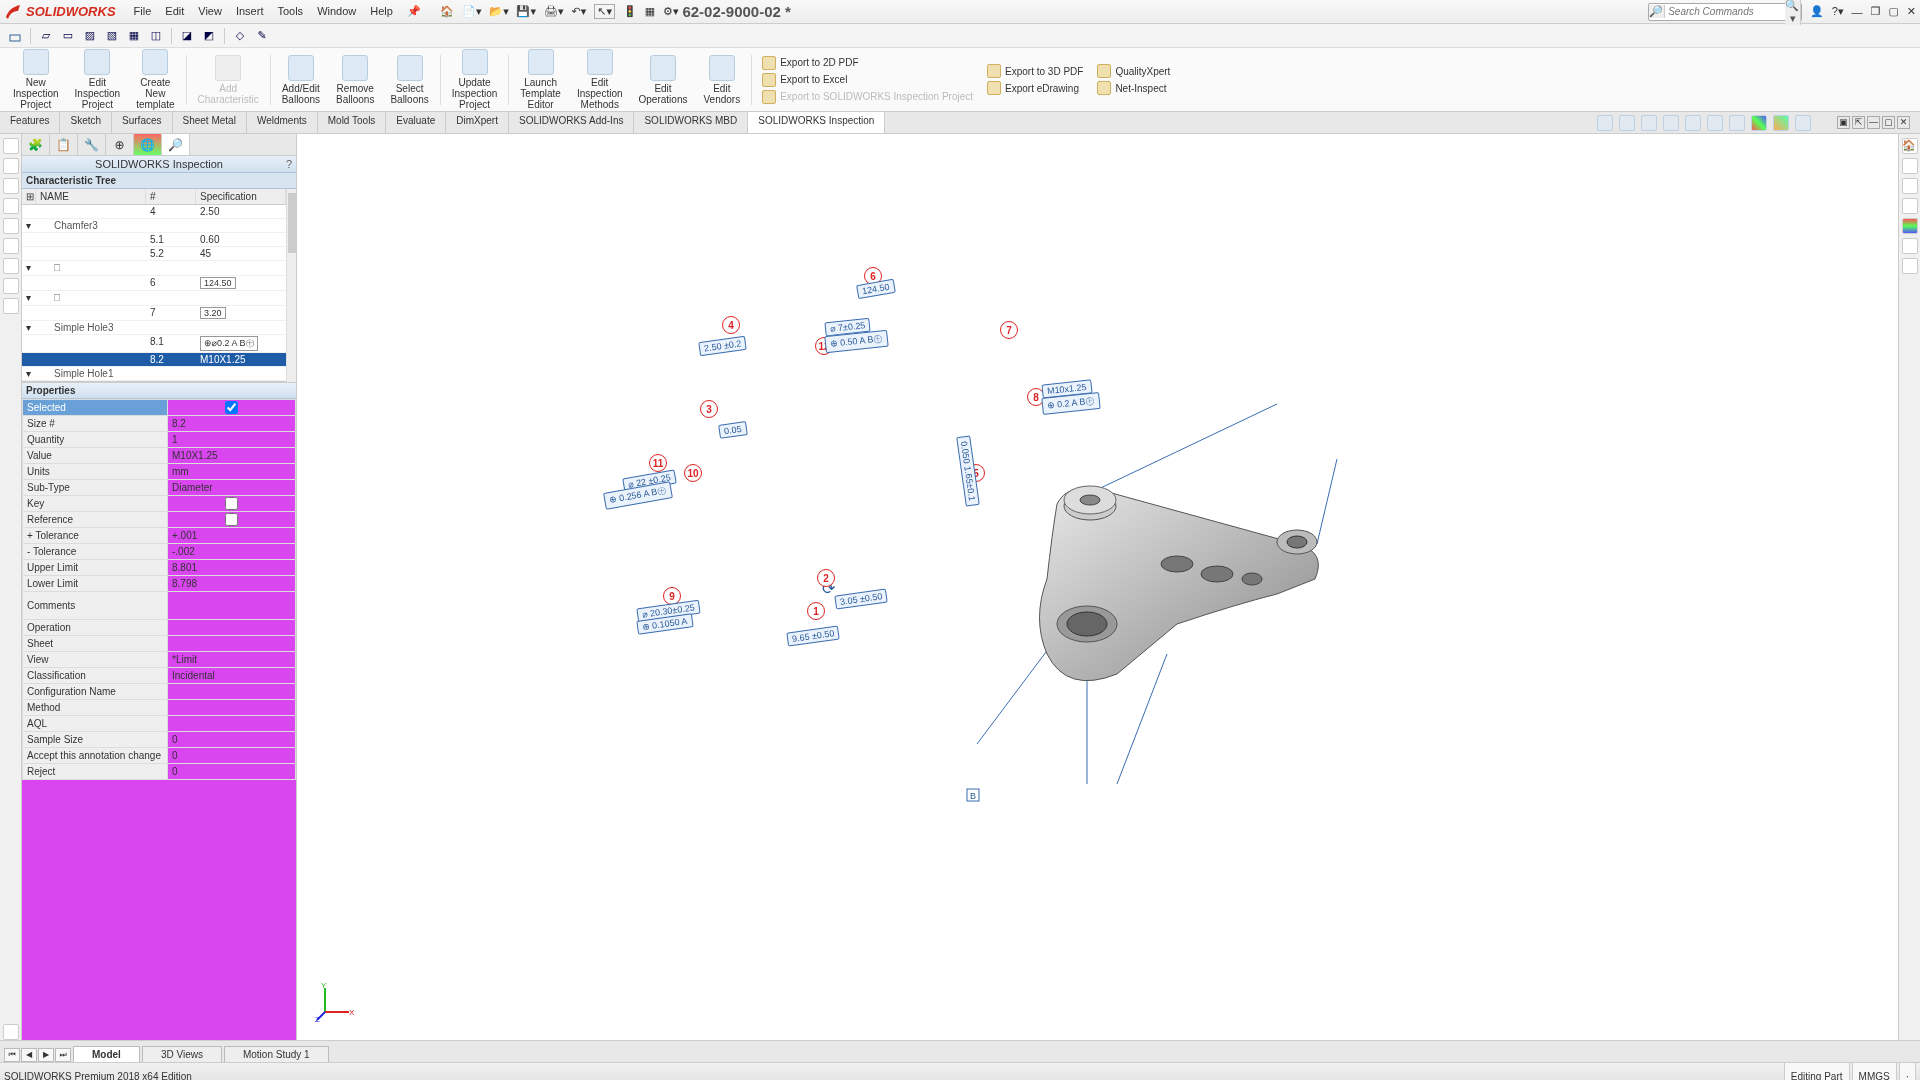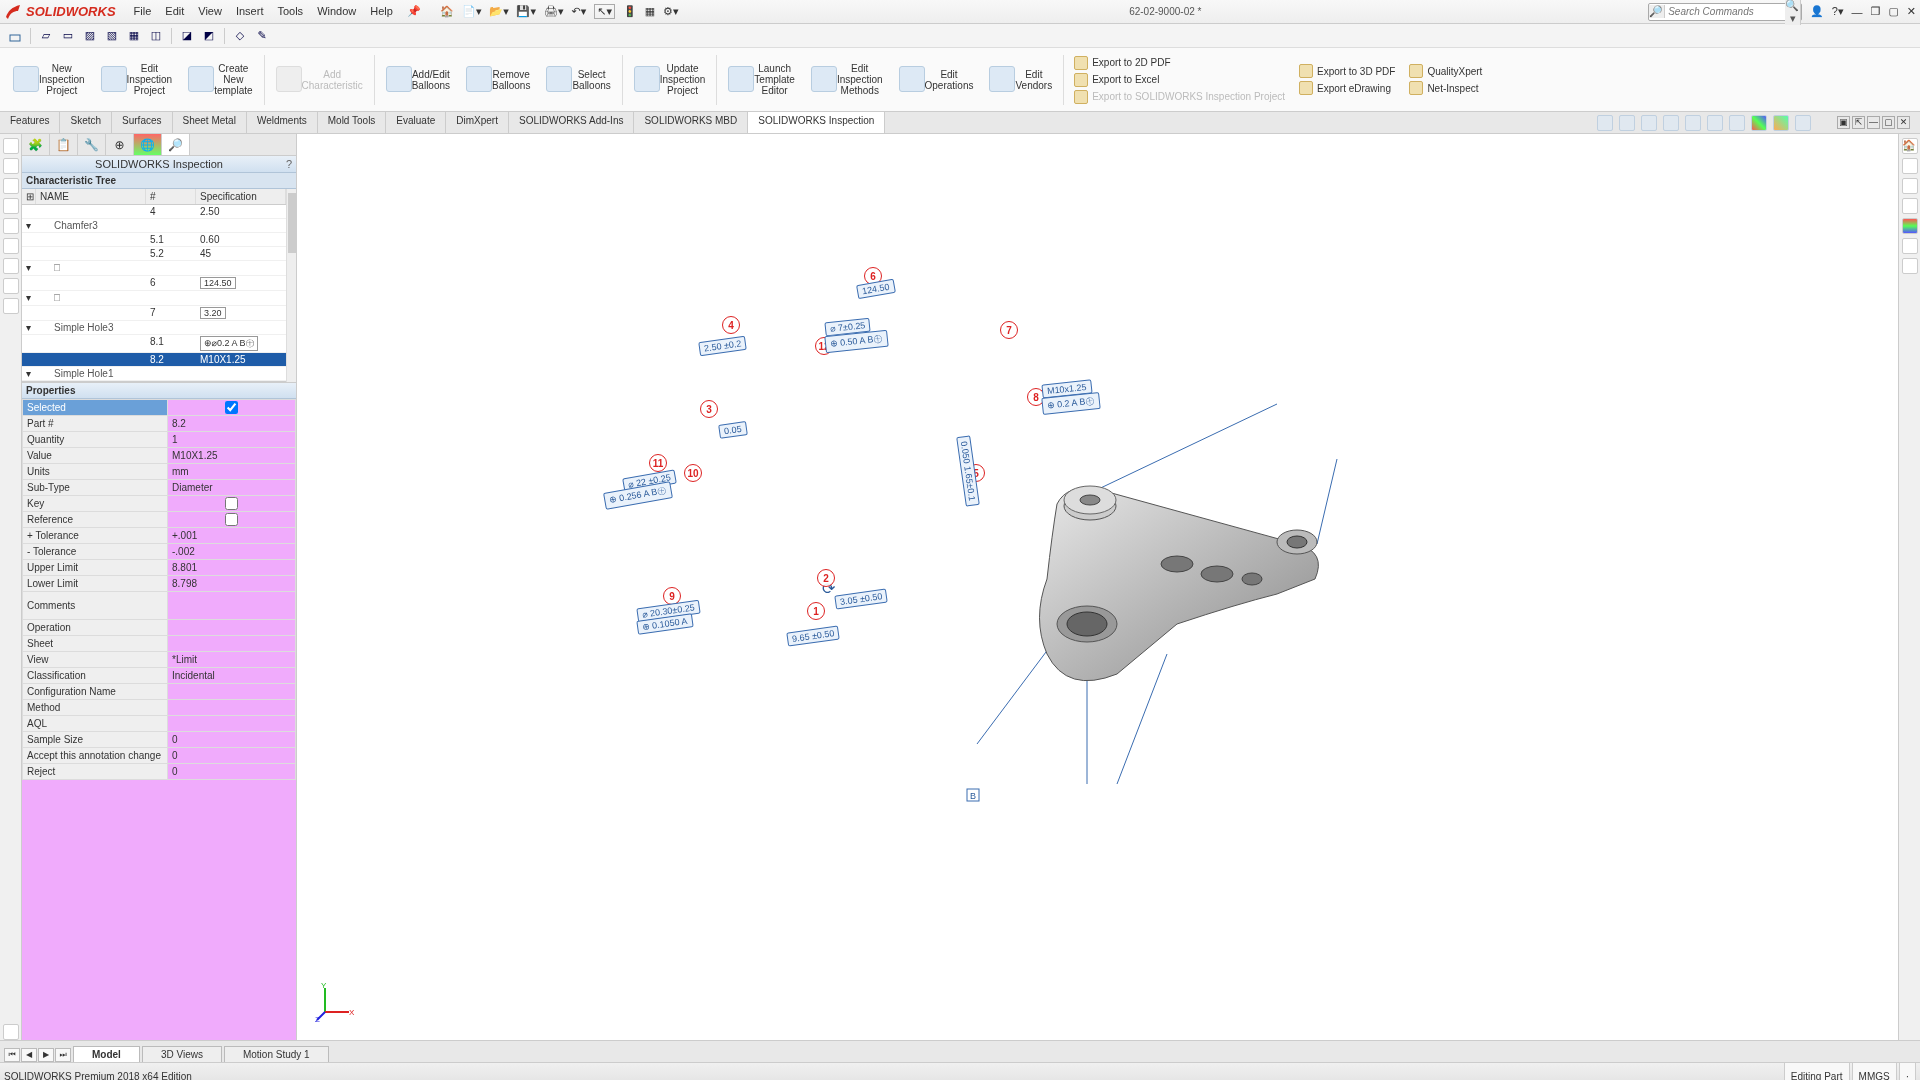--- a/index.html
+++ b/index.html
@@ -4,34 +4,34 @@
 <style>
 * { margin: 0; padding: 0; box-sizing: border-box; font-family: "Segoe UI", Arial, sans-serif; }
 body { background: #fff; font-size: 11px; color: #333; width: 1920px; height: 1080px; overflow: hidden; }
 
 
 .titlebar { height: 24px; background: linear-gradient(#f8f8f8,#eee); display:flex; align-items:center; padding:0 4px; border-bottom:1px solid #ccc; }
 .logo { display:flex; align-items:center; color:#d52b1e; font-weight:bold; font-style:italic; font-size:13px; margin-right:18px; }
 .logo svg { margin-right:4px; }
 .menus { display:flex; gap:14px; }
 .menus span { cursor:pointer; }
-.title-center { flex:1; text-align:center; color:#555; font-size:10px; }
+.title-center { flex:1; text-align:left; color:#555; font-size:15px;font-weight:bold; }
 .title-right { display:flex; align-items:center; gap:8px; }
 .search-box { display:flex; align-items:center; border:1px solid #aaa; background:#fff; height:18px; border-radius:2px; }
 .search-box .sicon { width:16px; text-align:center; color:#555; background:#eee; border-right:1px solid #ccc; }
 .search-box input { border:none; width:120px; font-size:10px; padding:0 3px; outline:none; color:#888; font-style:italic; }
 
 
 .qbar { height:24px; background:#f4f4f4; border-bottom:1px solid #ddd; display:flex; align-items:center; padding:0 6px; gap:4px; }
 .qbar .qi { width:18px; height:18px; border:1px solid transparent; display:flex; align-items:center; justify-content:center; color:#004; font-size:11px; }
 .qbar .sep { width:1px; height:16px; background:#ccc; margin:0 2px; }
 
 
 .ribbon { height:64px; background:#fafafa; border-bottom:1px solid #ccc; display:flex; align-items:center; padding:2px 6px; gap:2px; }
-.rbtn { display:flex; flex-direction:row; align-items:center; justify-content:center; padding:2px 6px; text-align:center; font-size:10px; line-height:1.1; color:#333; cursor:pointer; border:1px solid transparent; }
+.rbtn { display:flex; flex-direction:column; align-items:center; justify-content:center; padding:2px 6px; text-align:center; font-size:10px; line-height:1.1; color:#333; cursor:pointer; border:1px solid transparent; }
 .rbtn.disabled { color:#bbb; }
 .rbtn .ricn { width:26px; height:26px; background:#dde9f5; border:1px solid #b8cde0; border-radius:3px; margin-bottom:2px; position:relative; }
 .rbtn.disabled .ricn { background:#eee; border-color:#ddd; }
 .rsep { width:1px; height:50px; background:#ddd; margin:0 2px; }
 .rlinks { display:flex; flex-direction:column; gap:3px; padding:0 6px; font-size:10px; }
 .rlinks .lk { display:flex; align-items:center; gap:4px; color:#333; }
 .rlinks .lk.disabled { color:#bbb; }
 .rlinks .lkicn { width:14px; height:14px; background:#f0e0b0; border:1px solid #d0b060; border-radius:2px; }
 
 
@@ -65,21 +65,21 @@
 .th div { padding:2px 4px; border-right:1px solid #ddd; }
 .c1 { width:110px; } .c2 { width:50px; } .c3 { flex:1; }
 .tr { display:flex; border-bottom:1px solid #f0f0f0; }
 .tr div { padding:1px 4px; }
 .tr .c1i { padding-left:18px; width:110px; color:#555; }
 .tr.sel { background:#1e5ca8; color:#fff; }
 .spec-box { display:inline-block; border:1px solid #999; padding:0 3px; font-size:9px; }
 .scrollind { width:10px; background:#eee; border-left:1px solid #ddd; }
 
 
-.props { flex:1; overflow:hidden; font-size:10px; background:#f0abfc; border-top:1px solid #ccc; }
+.props { flex:1; overflow:hidden; font-size:10px; background:#d946ef; border-top:1px solid #ccc; }
 .propsh { background:linear-gradient(#e8f0f8,#d0e0f0); padding:2px 4px; font-weight:bold; border-bottom:1px solid #b0c4d8; }
 .ptable { width:100%; border-collapse:collapse; font-size:10px; }
 .ptable td { border:1px solid #dcdcdc; padding:1px 4px; height:16px; vertical-align:middle; }
 .ptable td.lbl { background:#efefef; width:145px; }
 .ptable tr.selrow td.lbl { background:#6aa0d8; color:#fff; }
 .ptable input[type=checkbox]{ margin:auto; display:block; }
 
 
 .viewport { flex:1; background:#fff; position:relative; overflow:hidden; }
 .triad { position:absolute; left:18px; bottom:18px; width:40px; height:40px; }
@@ -424,21 +424,21 @@
           <tbody>
             <tr class="selrow">
       <td class="lbl">Selected</td>
       <td>
                 <input type="checkbox" checked="" style="">
               </td>
     </tr>
           </tbody>
           <tbody>
             <tr class="">
-      <td class="lbl">Part #</td>
+      <td class="lbl">Size #</td>
       <td>8.2</td>
     </tr>
           </tbody>
           <tbody>
             <tr class="">
       <td class="lbl">Quantity</td>
       <td>1</td>
     </tr>
           </tbody>
           <tbody>

